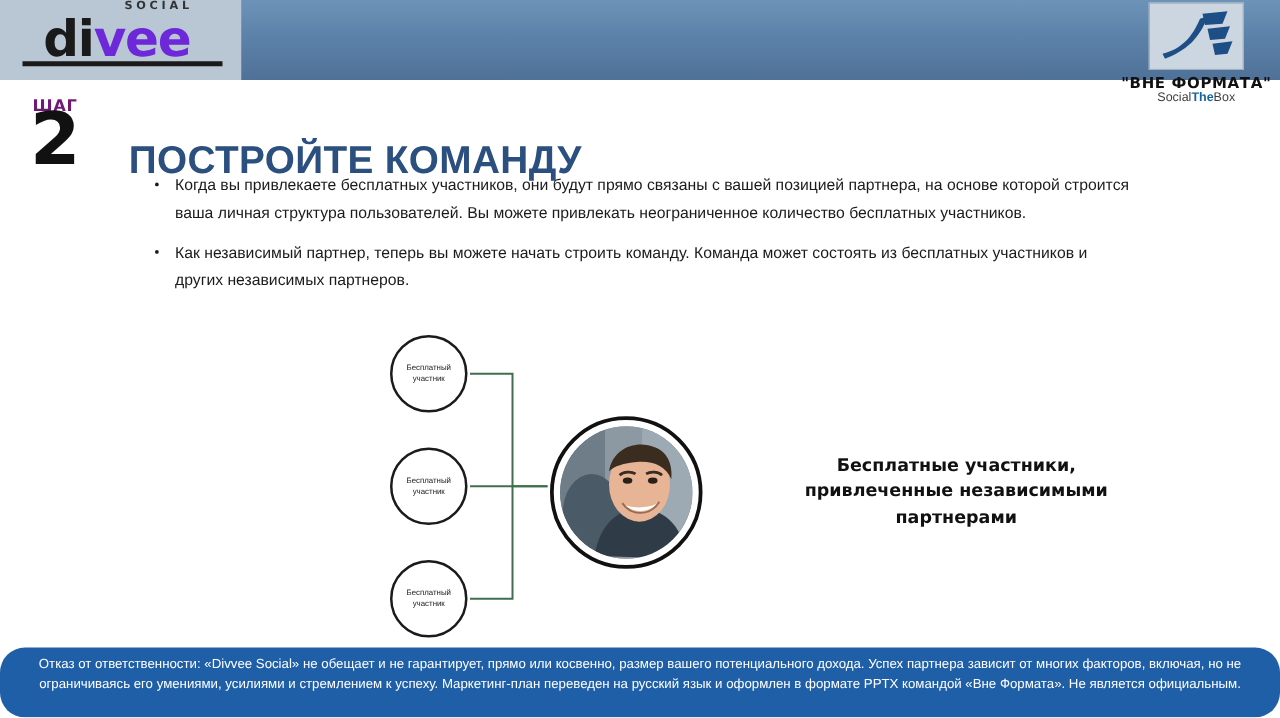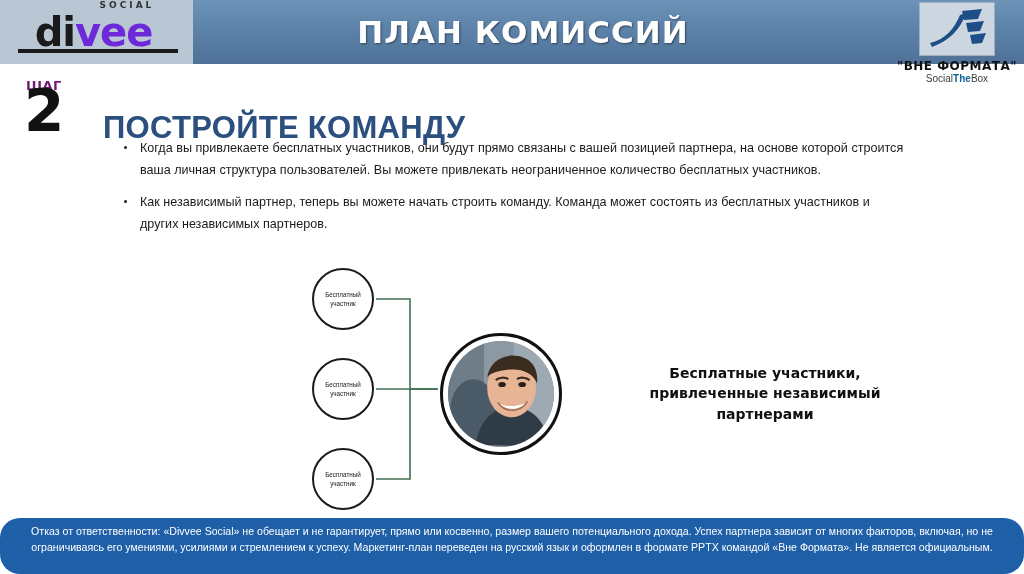--- a/index.html
+++ b/index.html
@@ -282,21 +282,20 @@
   <div class="header-strip-dark"></div>
 
   <div class="logo-block">
     <div class="logo-text">
       <span>di</span><span class="vee">vee</span>
       <span class="logo-sub">SOCIAL</span>
     </div>
     <div class="logo-underline"></div>
   </div>
 
-  <div class="header-title">ПЛАН КОМИССИЙ</div>
 
   <div class="brand-right">
     <div class="brand-box">
       <svg viewBox="0 0 74 52" width="74" height="52" aria-hidden="true">
         <rect x="0" y="0" width="74" height="52" fill="#ccd6e0"></rect>
         <path d="M10 40 C26 36 34 26 40 12 L46 10 C40 28 28 38 12 44 Z" fill="#1d4f86"></path>
         <path d="M42 8 L62 6 L58 16 L44 17 Z" fill="#1d4f86"></path>
         <path d="M46 20 L64 18 L60 28 L48 29 Z" fill="#1d4f86"></path>
         <path d="M50 32 L66 30 L62 40 L52 41 Z" fill="#1d4f86"></path>
       </svg>
@@ -353,18 +352,18 @@
             <ellipse cx="70" cy="41" rx="3.6" ry="2.4" fill="#2a2018"></ellipse>
             <path d="M45 37 C48 34 54 34 57 36" stroke="#3b2c20" stroke-width="2" fill="none"></path>
             <path d="M65 36 C68 34 74 34 77 37" stroke="#3b2c20" stroke-width="2" fill="none"></path>
             <path d="M47 58 C54 66 68 66 75 57 C70 62 52 63 47 58 Z" fill="#ffffff"></path>
             <path d="M47 58 C54 68 68 68 75 57" stroke="#9b6a53" stroke-width="1.4" fill="none"></path>
           </g>
         </svg>
       </div>
     </div>
 
-    <div class="right-caption">Бесплатные участники, привлеченные независимый партнерами</div>
+    <div class="right-caption">Бесплатные участники, привлеченные независимыми партнерами</div>
   </div>
 
   <div class="disclaimer">Отказ от ответственности: «Divvee Social» не обещает и не гарантирует, прямо или косвенно, размер вашего потенциального дохода. Успех партнера зависит от многих факторов, включая, но не ограничиваясь его умениями, усилиями и стремлением к успеху. Маркетинг-план переведен на русский язык и оформлен в формате PPTX командой «Вне Формата». Не является официальным.</div>
 
 </div>
 
 </body></html>

